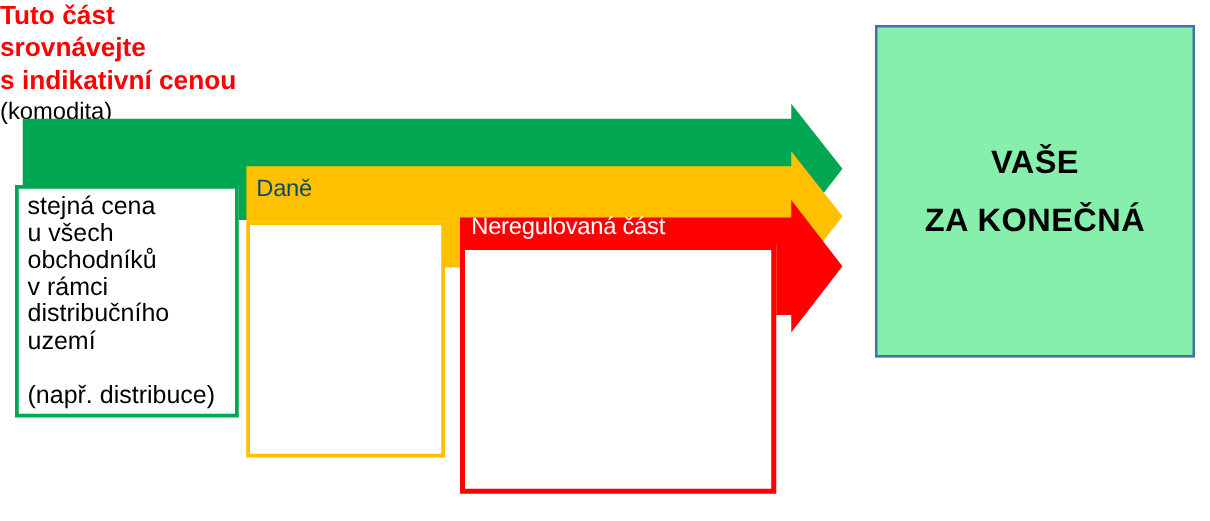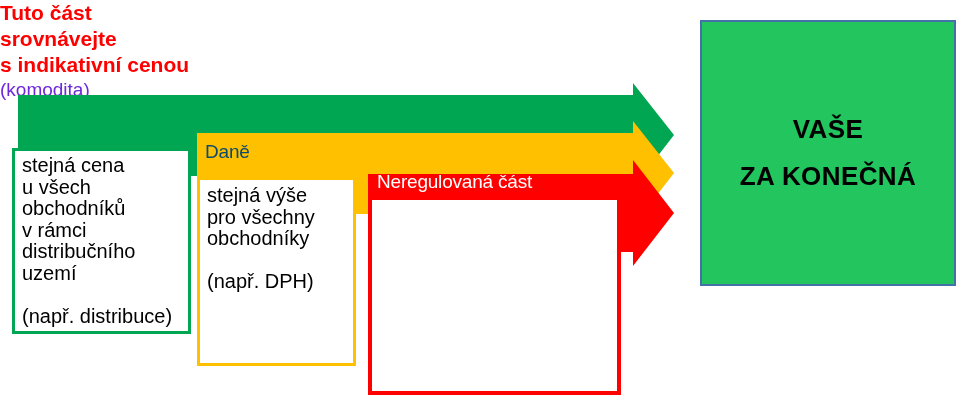--- a/index.html
+++ b/index.html
@@ -64,29 +64,29 @@
 
   #text-red-main {
     left: 378px; top: 203px;
     font-size: 21px; line-height: 26px;
     font-weight: bold; color: #FF0000;
     white-space: pre-line;
   }
   #text-red-sub {
     left: 378px; top: 342px;
     font-size: 19px; line-height: 23px;
-    color: #6d28d9;
+    color: #000000;
   }
 
   
   #final-box {
     position: absolute;
     left: 700px; top: 20px;
     width: 256px; height: 266px;
-    background: #22c55e;
+    background: #86efac;
     border: 2px solid #4472A8;
     box-sizing: border-box;
     display: flex;
     flex-direction: column;
     align-items: center;
     justify-content: center;
     gap: 0px;
   }
   #final-box .fline {
     font-size: 26px;
@@ -126,25 +126,20 @@
   <div class="note-text" id="text-green">stejná cena
 u všech
 obchodníků
 v rámci
 distribučního
 uzemí
 
 (např. distribuce)</div>
 
   <div class="note-box" id="box-orange"></div>
-  <div class="note-text" id="text-orange">stejná výše
-pro všechny
-obchodníky
-
-(např. DPH)</div>
 
   <div class="note-box" id="box-red"></div>
   <div id="text-red-main">Tuto část
 srovnávejte
 s indikativní cenou</div>
   <div id="text-red-sub">(komodita)</div>
 
   <div id="final-box">
     <div class="fline">VAŠE</div>
     <div class="fline">ZA KONEČNÁ</div>

